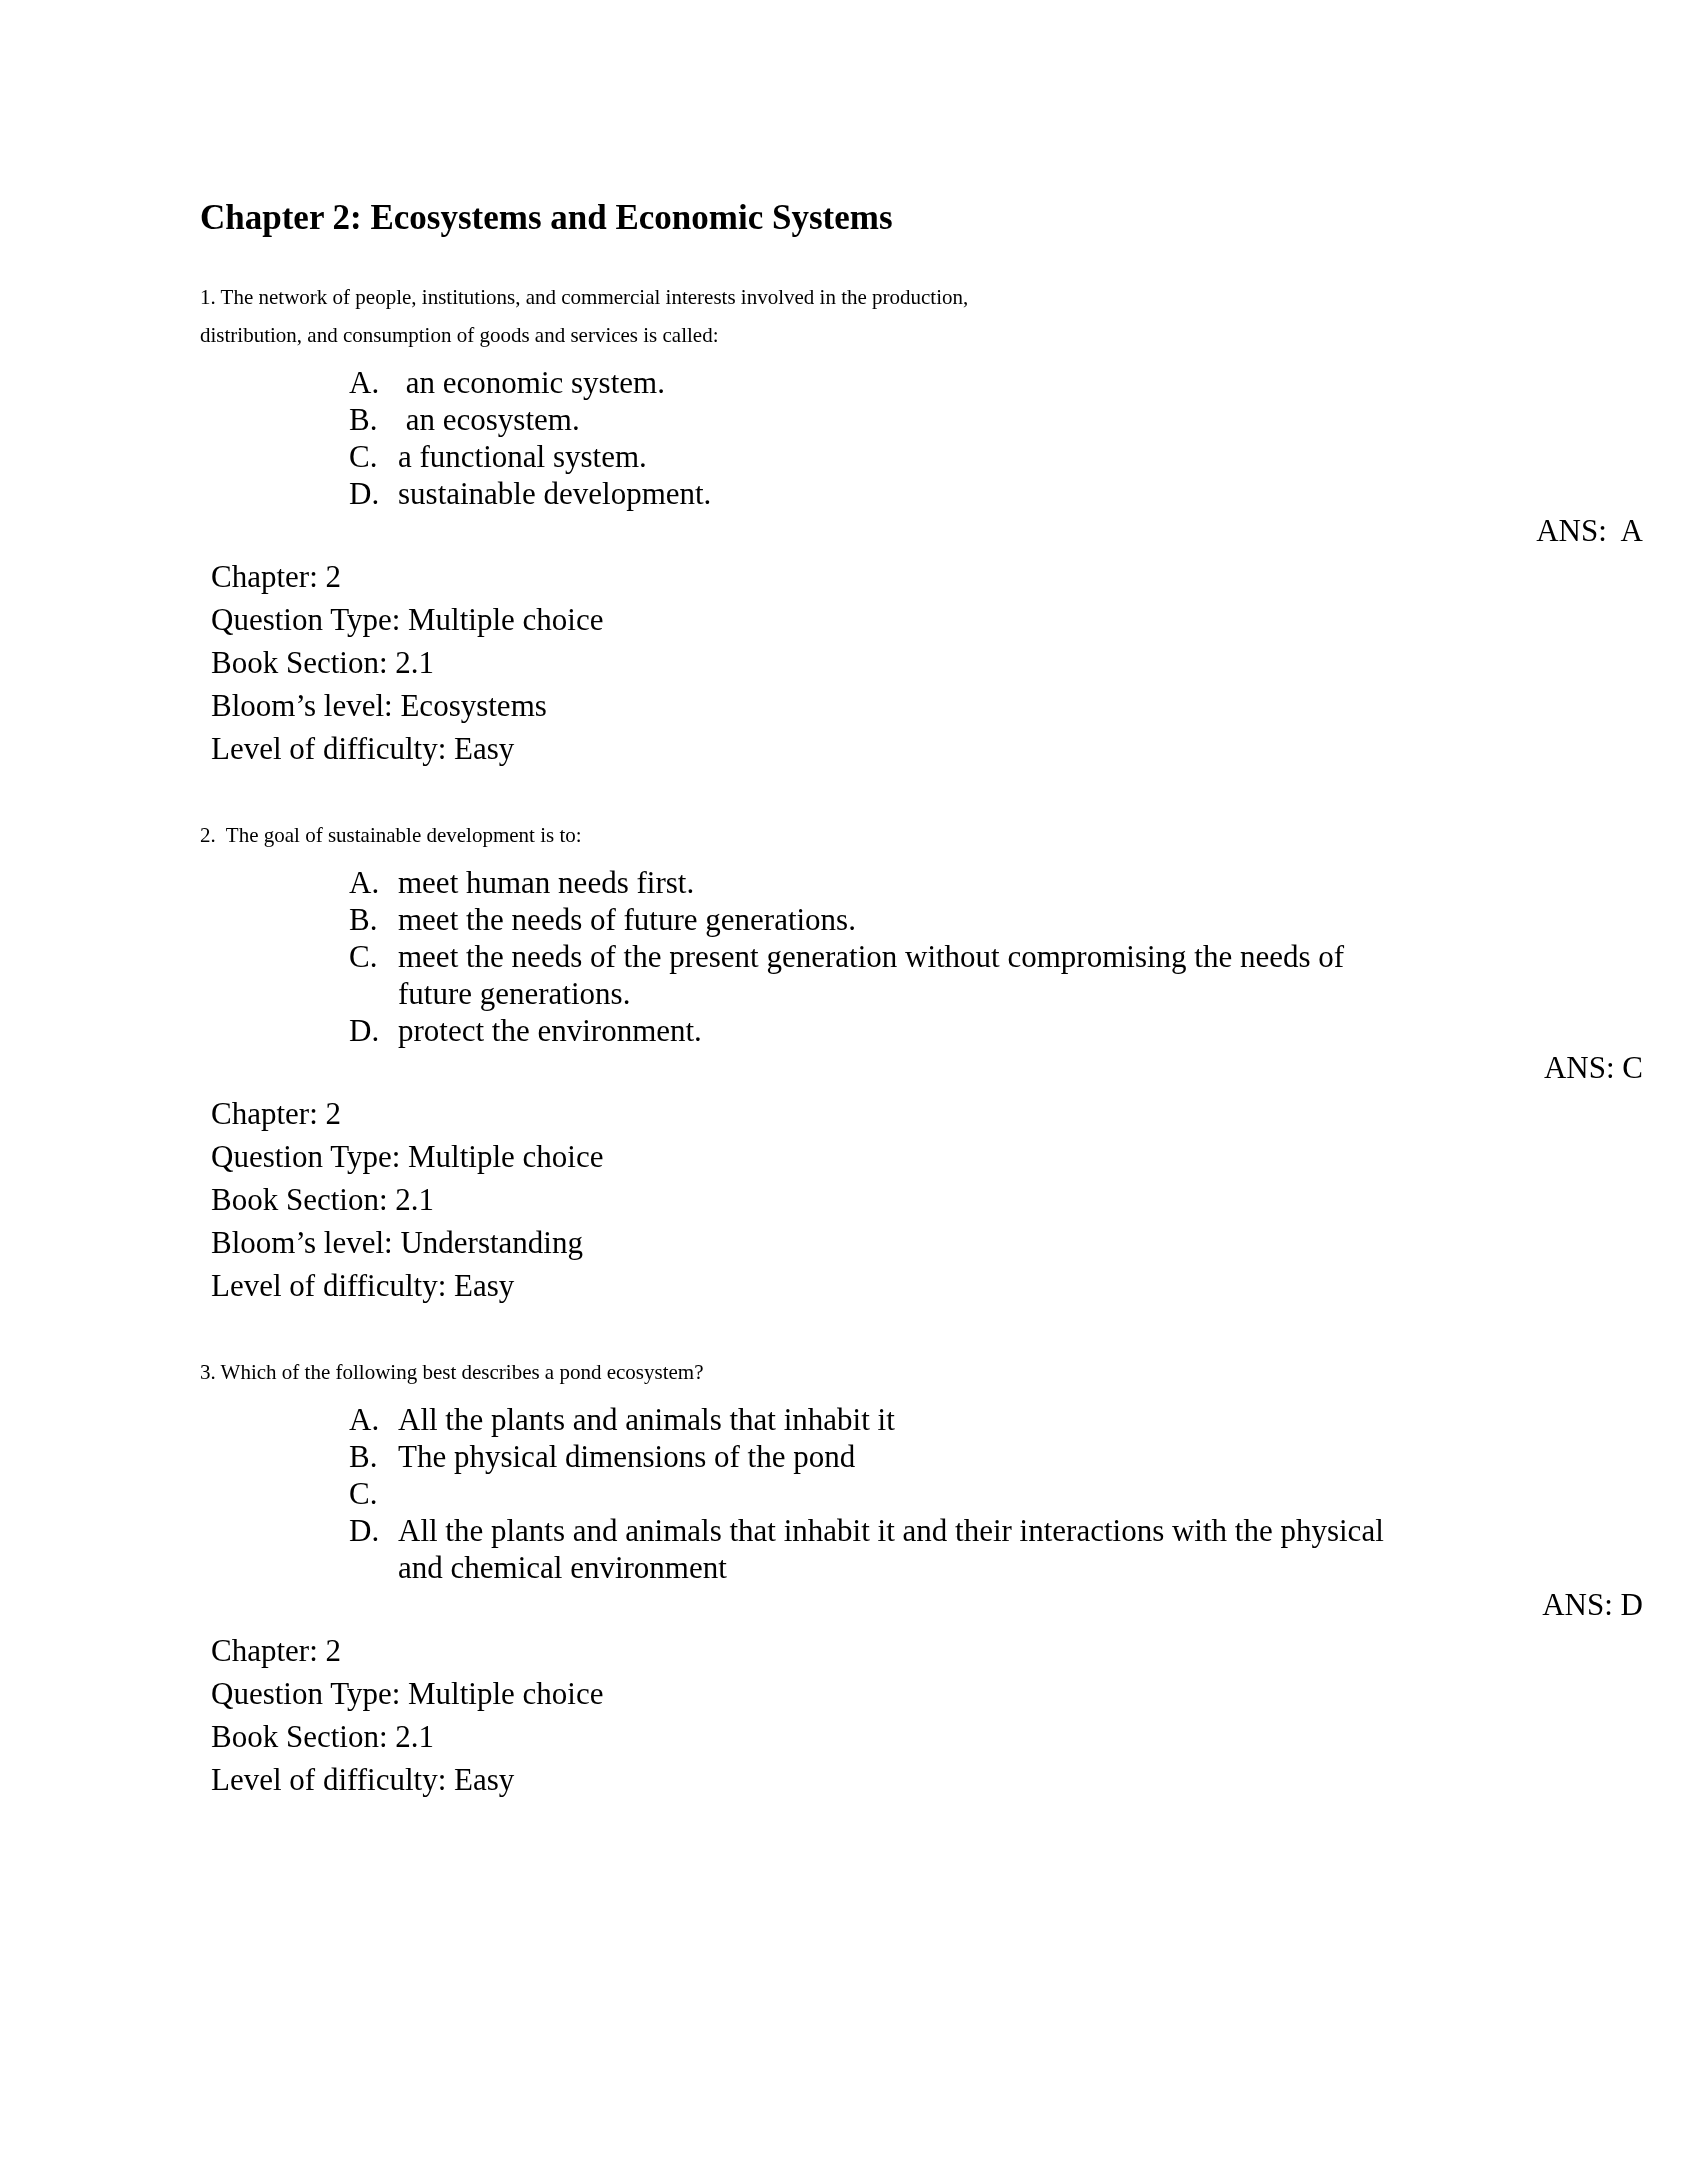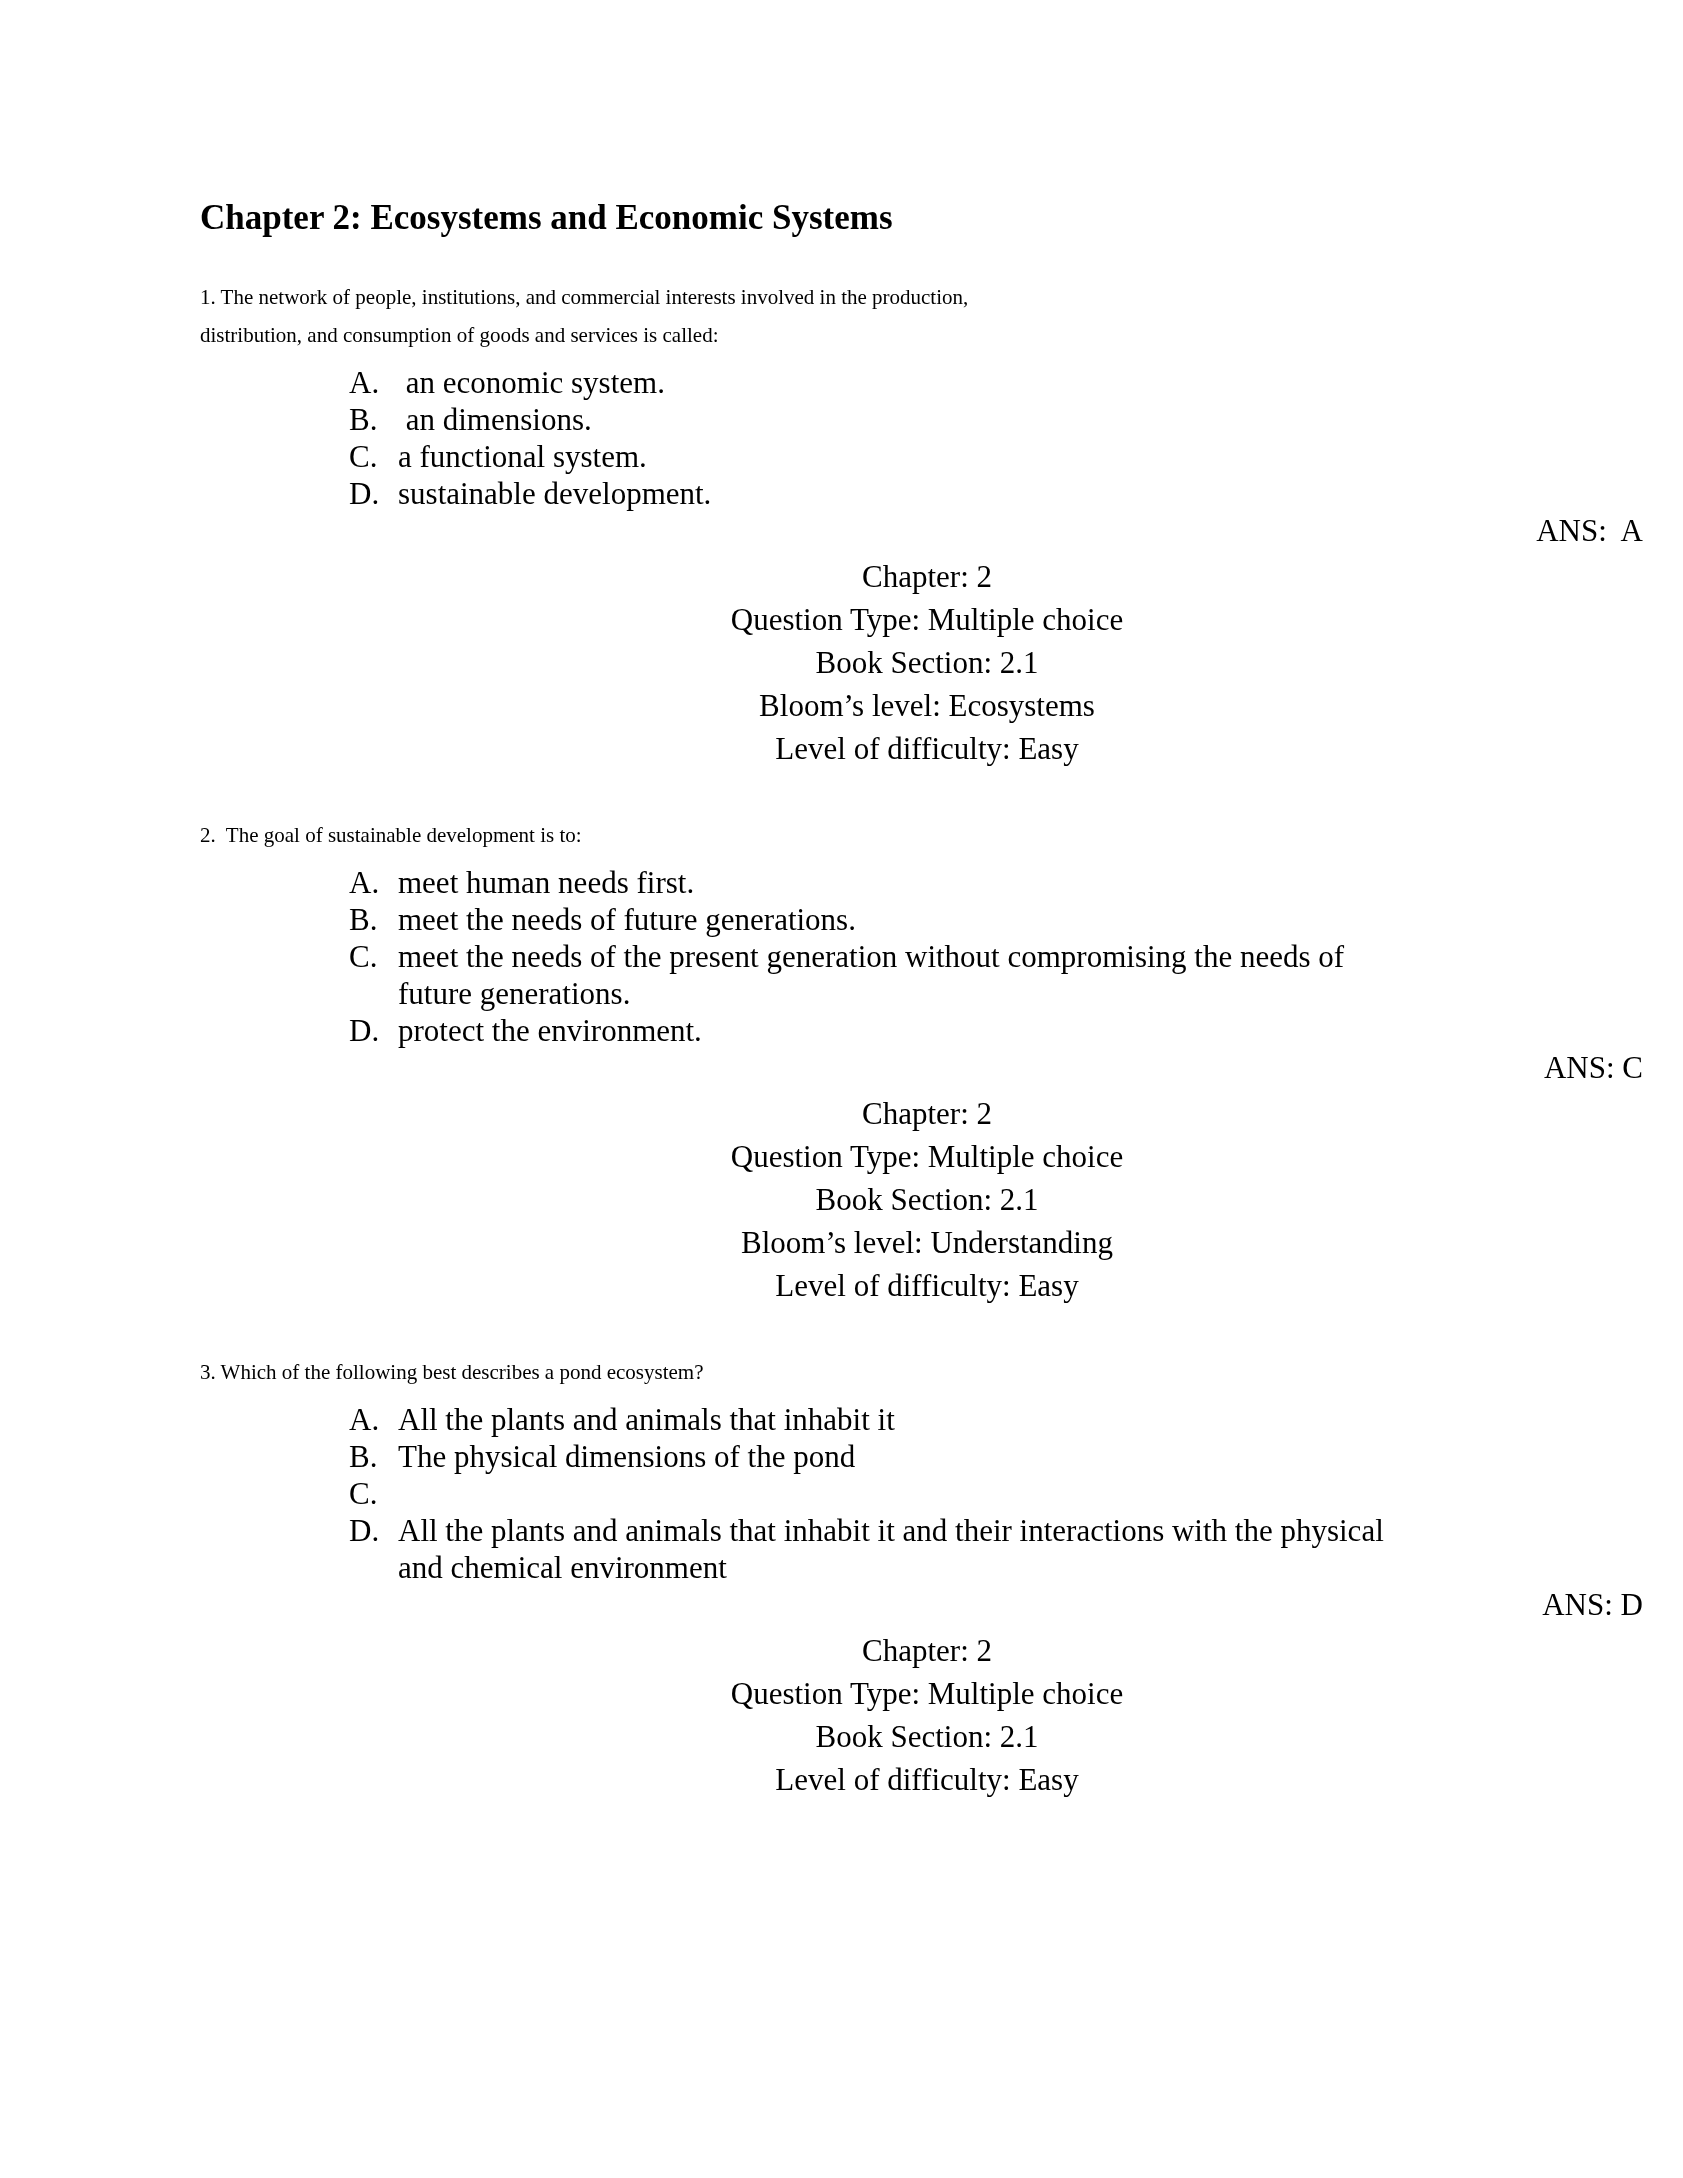--- a/index.html
+++ b/index.html
@@ -52,21 +52,20 @@
   }
   .answer {
     font-size: 31px;
     line-height: 38px;
     margin: 0;
     white-space: pre-wrap;
     text-align: right;
   }
   .meta {
     margin: 5px 0 0 11px;
-    text-align: center;
   }
   .meta-line {
     font-size: 31px;
     line-height: 43px;
     margin: 0;
     white-space: pre-wrap;
   }
 </style>
 </head>
 <body>
@@ -78,21 +77,21 @@
   <section class="question">
     <p class="prompt">1. The network of people, institutions, and commercial interests involved in the production,
 distribution, and consumption of goods and services is called:</p>
     <div class="options">
       <div class="option">
         <span class="letter">A.</span>
         <span class="opt-text"> an economic system.</span>
       </div>
       <div class="option">
         <span class="letter">B.</span>
-        <span class="opt-text"> an dimensions.</span>
+        <span class="opt-text"> an ecosystem.</span>
       </div>
       <div class="option">
         <span class="letter">C.</span>
         <span class="opt-text">a functional system.</span>
       </div>
       <div class="option">
         <span class="letter">D.</span>
         <span class="opt-text">sustainable development.</span>
       </div>
     </div>

